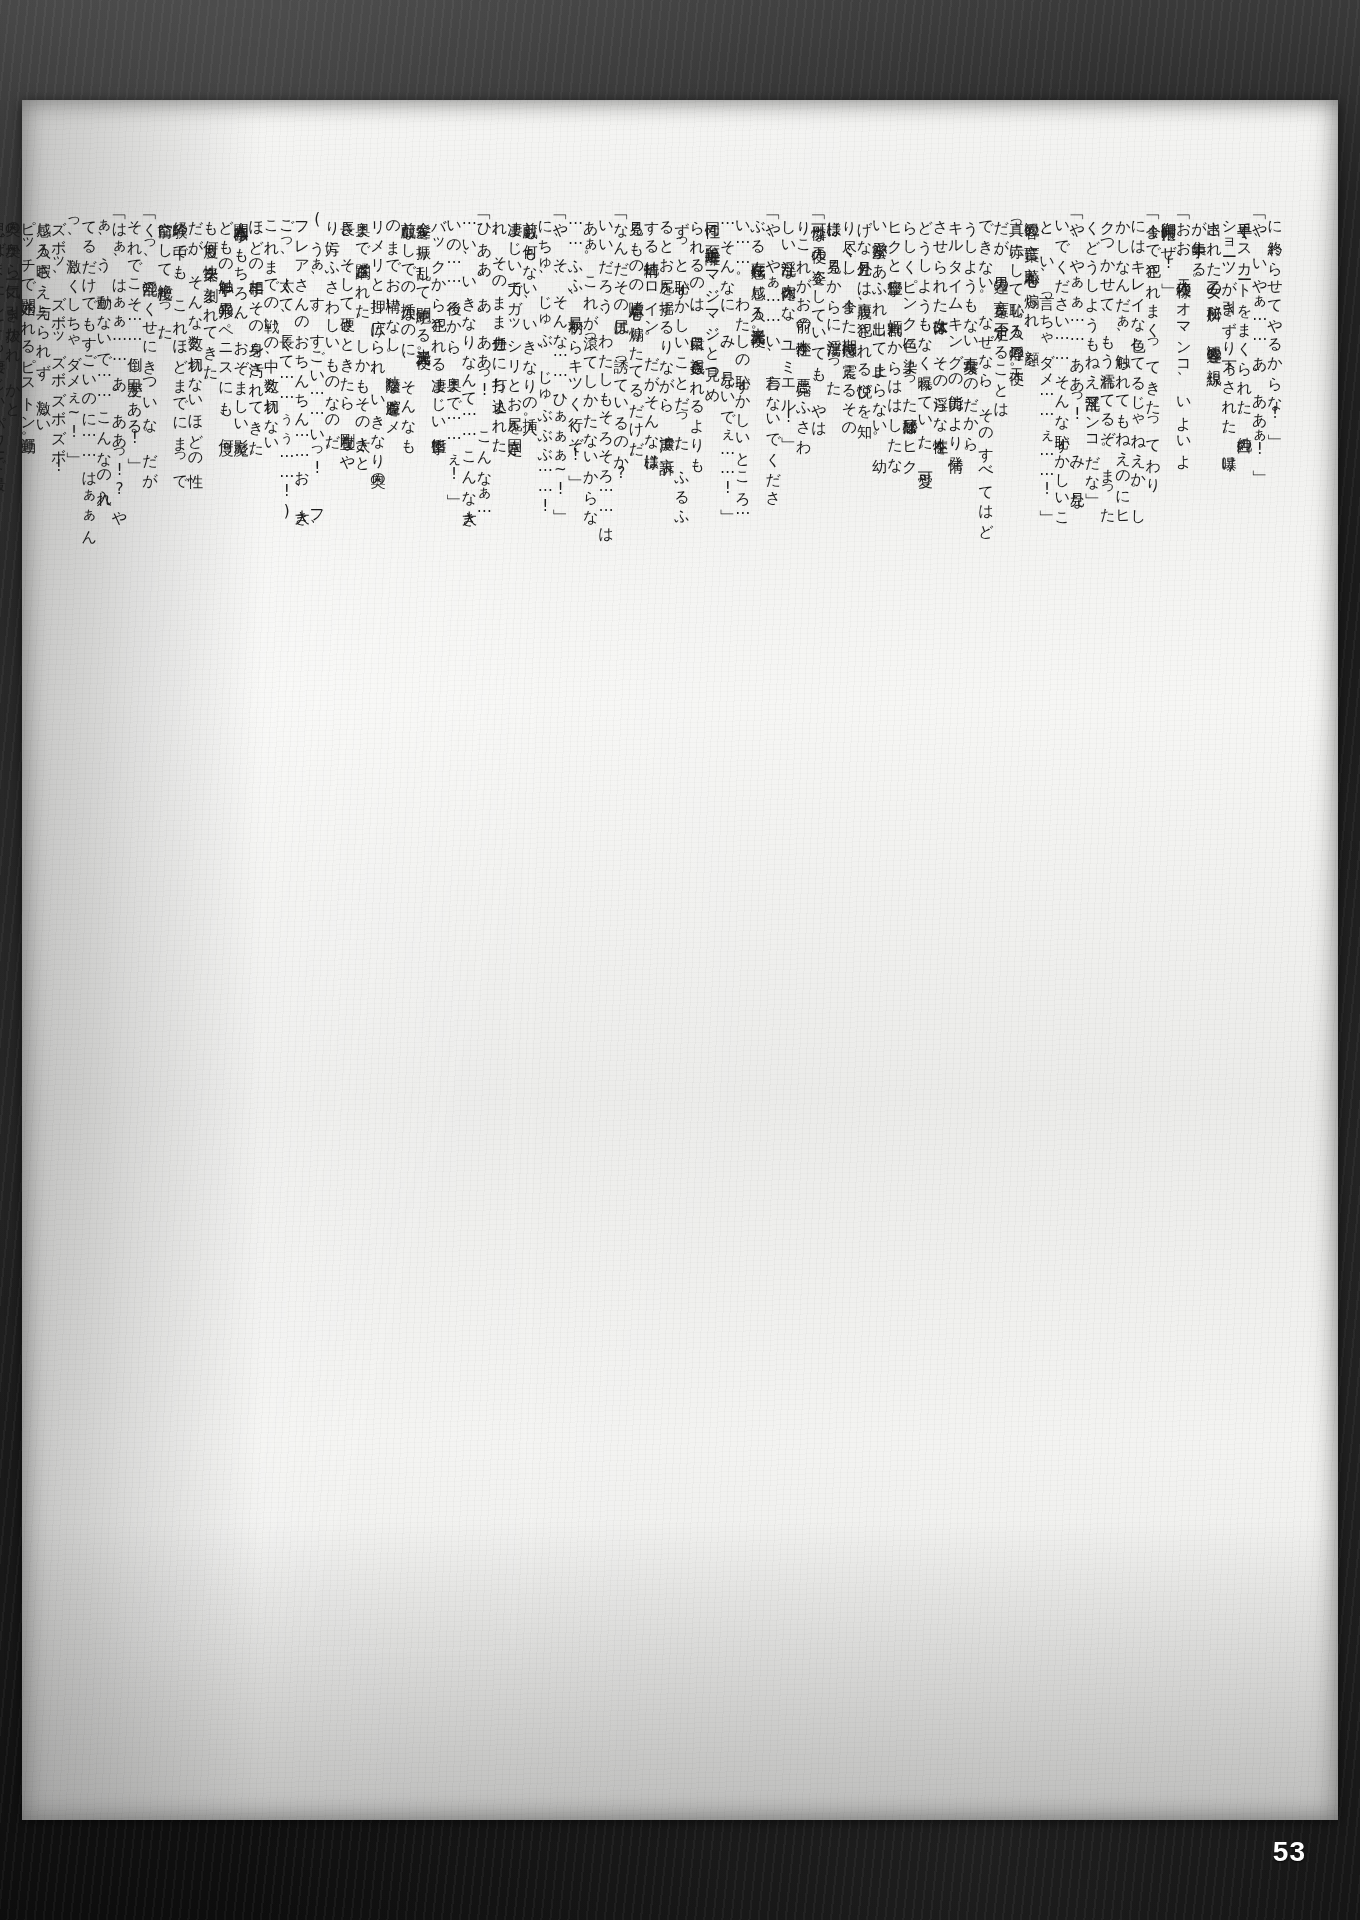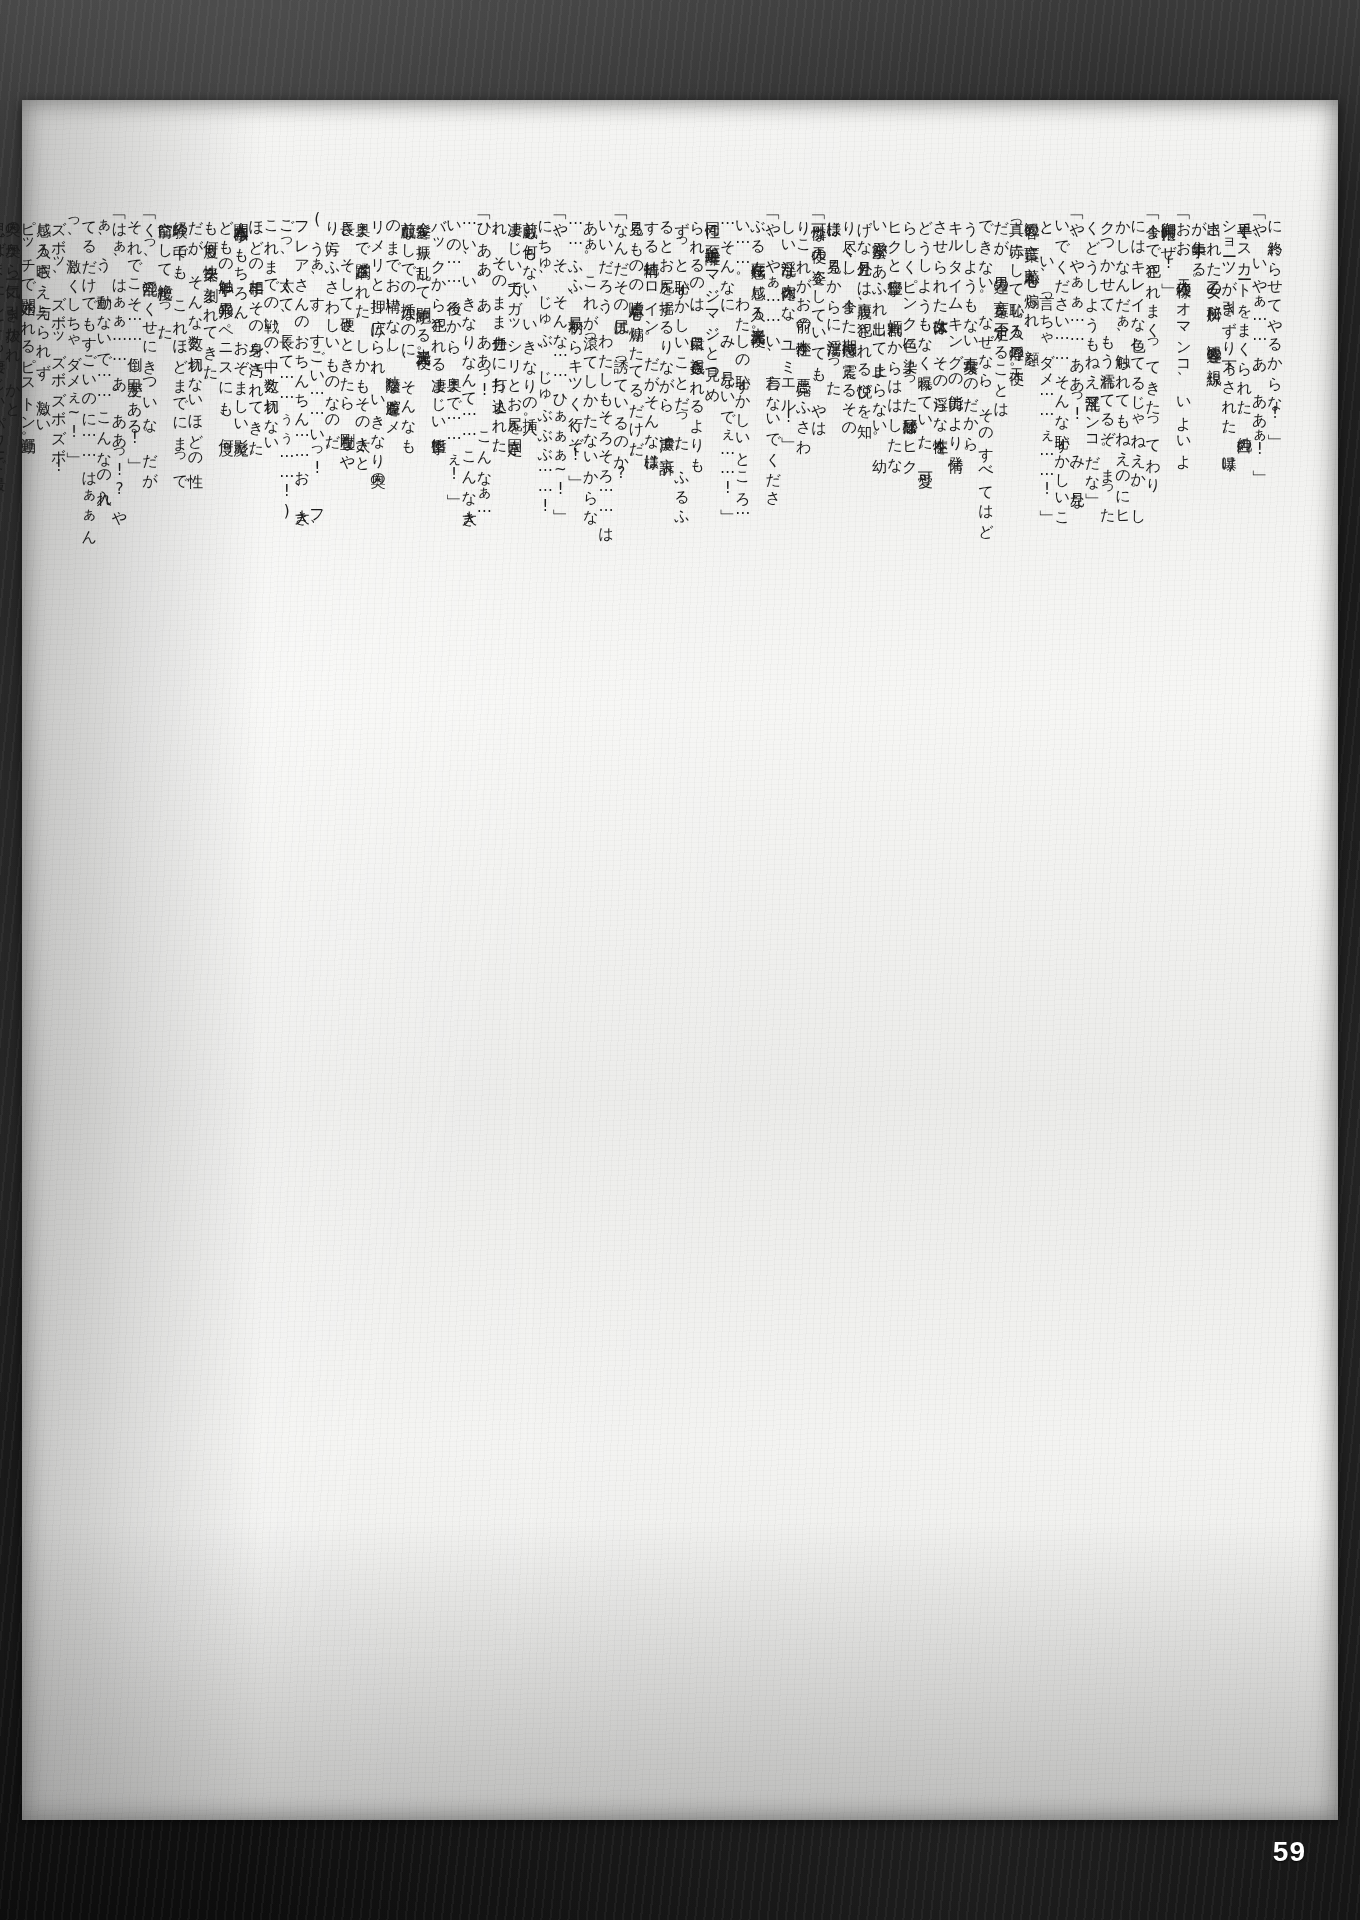--- a/index.html
+++ b/index.html
@@ -216,14 +216,14 @@
         <div class="column">てるだけでもすごいのに……はぁぁん</div>
         <div class="column">っ、激しくしちゃダメぇ~!」</div>
         <div class="column">ズボッ、ズボッズボズボズボ!</div>
         <div class="column">感じ入る暇さえ与えられず、激しい</div>
         <div class="column">ピッチで開始されるピストン運動。</div>
         <div class="column">奥の奥から一気に引き抜かれ、かと</div>
         <div class="column">思えばまたしても凄まじいパワーで最</div>
       </div>
   </div>
 
-  <div class="page-number">59</div>
+  <div class="page-number">53</div>
 </div>
 
 </body></html>

